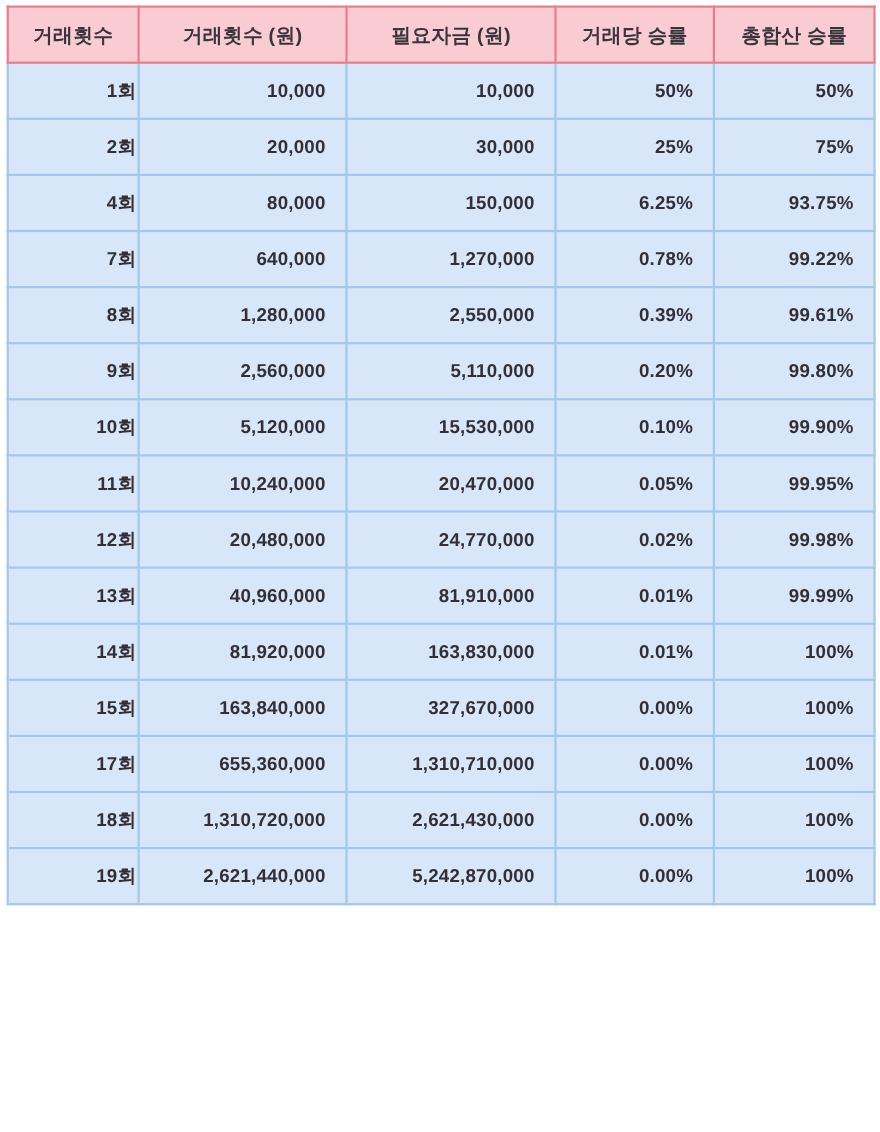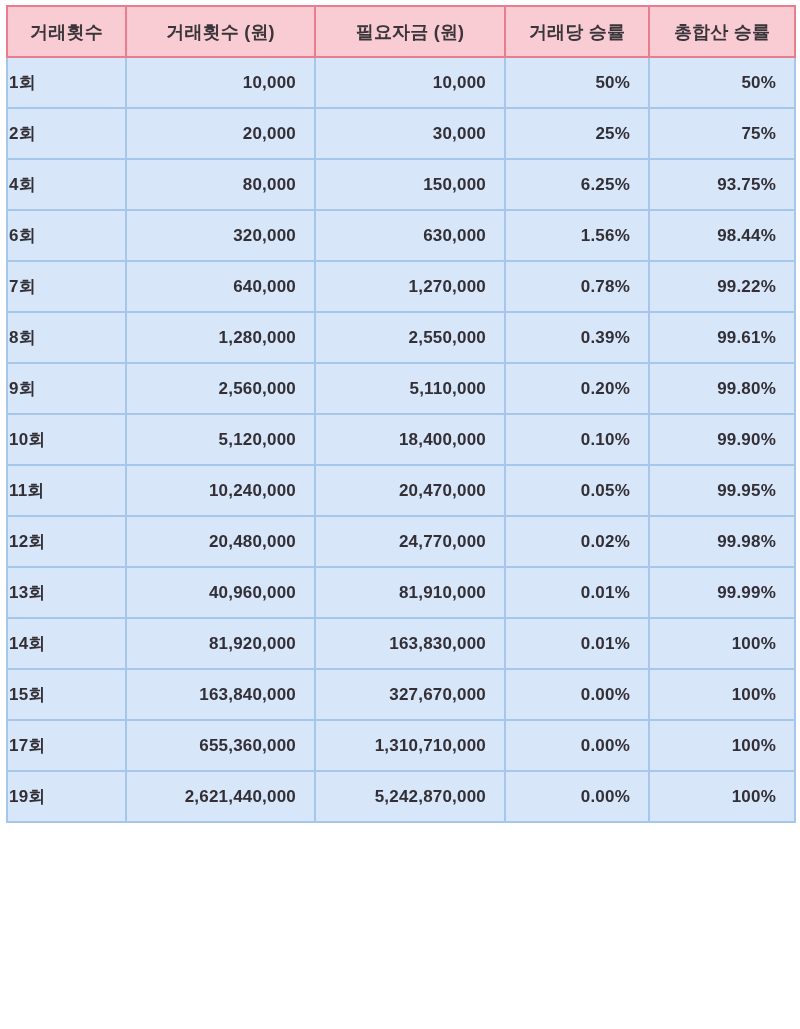--- a/index.html
+++ b/index.html
@@ -42,21 +42,21 @@
     border: 2px solid var(--header-border);
     color: var(--header-text);
     text-align: center;
     font-size: 18px;
   }
   td {
     background: var(--body-bg);
     border: 2px solid var(--body-border);
     color: var(--body-text);
   }
-  td.center { text-align: left; }
+  td.center { text-align: right; }
   td.right  { text-align: right; padding-right: 18px; }
 </style>
 </head>
 <body>
 
 <div class="page">
   <table class="data-table">
     <colgroup>
         <col style="width: 119px;">
         <col style="width: 189px;">
@@ -89,27 +89,20 @@
           <td class="right">75%</td>
         </tr>
         <tr>
           <td class="center">4회</td>
           <td class="right">80,000</td>
           <td class="right">150,000</td>
           <td class="right">6.25%</td>
           <td class="right">93.75%</td>
         </tr>
         <tr>
-          <td class="center">6회</td>
-          <td class="right">320,000</td>
-          <td class="right">630,000</td>
-          <td class="right">1.56%</td>
-          <td class="right">98.44%</td>
-        </tr>
-        <tr>
           <td class="center">7회</td>
           <td class="right">640,000</td>
           <td class="right">1,270,000</td>
           <td class="right">0.78%</td>
           <td class="right">99.22%</td>
         </tr>
         <tr>
           <td class="center">8회</td>
           <td class="right">1,280,000</td>
           <td class="right">2,550,000</td>
@@ -119,21 +112,21 @@
         <tr>
           <td class="center">9회</td>
           <td class="right">2,560,000</td>
           <td class="right">5,110,000</td>
           <td class="right">0.20%</td>
           <td class="right">99.80%</td>
         </tr>
         <tr>
           <td class="center">10회</td>
           <td class="right">5,120,000</td>
-          <td class="right">18,400,000</td>
+          <td class="right">15,530,000</td>
           <td class="right">0.10%</td>
           <td class="right">99.90%</td>
         </tr>
         <tr>
           <td class="center">11회</td>
           <td class="right">10,240,000</td>
           <td class="right">20,470,000</td>
           <td class="right">0.05%</td>
           <td class="right">99.95%</td>
         </tr>
@@ -166,20 +159,27 @@
           <td class="right">100%</td>
         </tr>
         <tr>
           <td class="center">17회</td>
           <td class="right">655,360,000</td>
           <td class="right">1,310,710,000</td>
           <td class="right">0.00%</td>
           <td class="right">100%</td>
         </tr>
         <tr>
+          <td class="center">18회</td>
+          <td class="right">1,310,720,000</td>
+          <td class="right">2,621,430,000</td>
+          <td class="right">0.00%</td>
+          <td class="right">100%</td>
+        </tr>
+        <tr>
           <td class="center">19회</td>
           <td class="right">2,621,440,000</td>
           <td class="right">5,242,870,000</td>
           <td class="right">0.00%</td>
           <td class="right">100%</td>
         </tr>
       </tbody>
   </table>
 </div>
 

